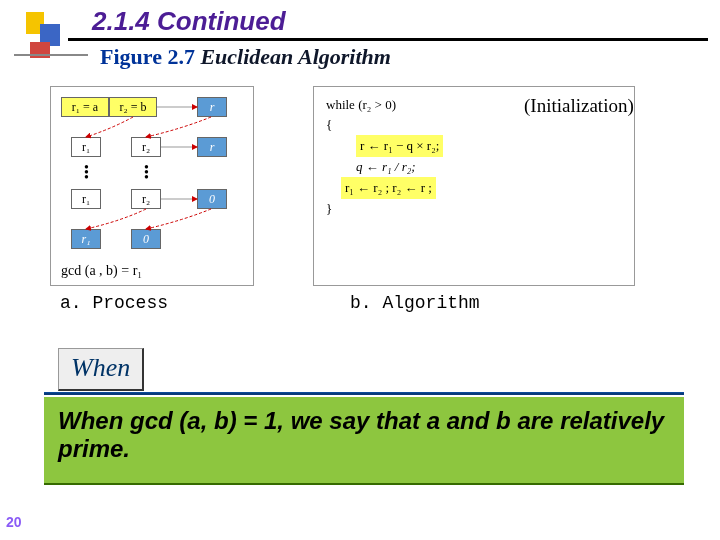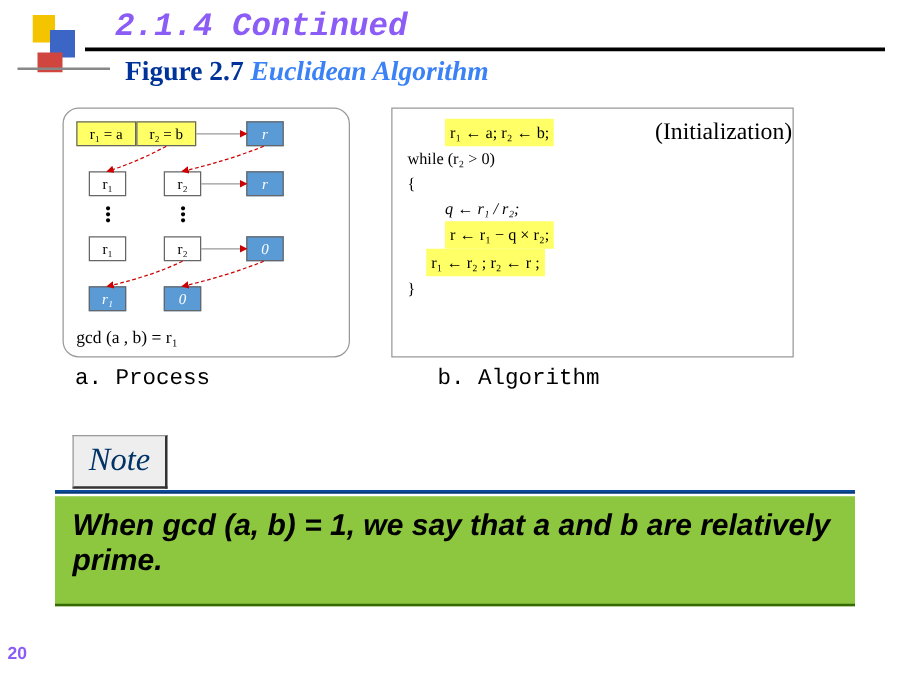--- a/index.html
+++ b/index.html
@@ -24,22 +24,22 @@
     width: 34px;
     height: 46px;
   }
   .section-num {
     position: absolute;
     left: 92px;
     top: 6px;
     font-size: 26px;
     font-weight: bold;
     font-style: italic;
-    font-family: Liberation Mono, monospace;
-    color: #8b5cf6;
+    font-family: Liberation Sans, sans-serif;
+    color: #4c1d95;
   }
   .underline {
     position: absolute;
     left: 68px;
     top: 38px;
     width: 640px;
     height: 3px;
     background: #000;
   }
   .midline {
@@ -51,36 +51,36 @@
     background: #888;
   }
   .figtitle {
     position: absolute;
     left: 100px;
     top: 44px;
     font-family: "Times New Roman", serif;
     font-size: 22px;
   }
   .figtitle .fignum { font-weight: bold; color: #003399; }
-  .figtitle .figname { font-weight: bold; font-style: italic; color: #3b82f6; }
+  .figtitle .figname { font-weight: bold; font-style: italic; color: #0f172a; }
 
   
   .diagram-wrap {
     position: absolute;
     top: 80px;
     left: 50px;
     width: 620px;
     height: 240px;
   }
   .panel {
     position: absolute;
     border: 1px solid #999;
     background: #fff;
   }
-  .panel-a { left: 0; top: 6px; width: 230px; height: 200px; border-radius: 13px; }
+  .panel-a { left: 0; top: 6px; width: 204px; height: 200px; }
   .panel-b { left: 263px; top: 6px; width: 322px; height: 200px; }
   .caption {
     position: absolute;
     font-family: Liberation Mono, monospace;
     font-size: 18px;
     color: #000;
   }
   .caption-a { left: 10px; top: 213px; }
   .caption-b { left: 300px; top: 213px; }
 
@@ -246,35 +246,34 @@
         <path d="M95,122 Q70,134 35,142" stroke="#c00" fill="none" stroke-dasharray="3,2" marker-end="url(#ah)"></path>
 
         <path d="M160,122 Q130,134 95,142" stroke="#c00" fill="none" stroke-dasharray="3,2" marker-end="url(#ah)"></path>
       </svg>
 
       <div class="gcd-line" style="left:10px;top:176px">gcd (a , b) = r₁</div>
     </div>
 
     <div class="panel panel-b">
       <div class="code">
-        <div style="margin-left:30px"><span class="hl">r₁ ← a;    r₂ ← b;</span></div>
         <div>while (r₂ &gt; 0)</div>
         <div>{</div>
+        <div style="margin-left:30px"><span class="hl">r  ← r₁ − q × r₂;</span></div>
         <div style="margin-left:30px"><span style="font-style:italic">q ← r₁ / r₂;</span></div>
-        <div style="margin-left:30px"><span class="hl">r  ← r₁ − q × r₂;</span></div>
         <div style="margin-left:15px"><span class="hl">r₁ ← r₂ ;  r₂ ← r ;</span></div>
         <div>}</div>
       </div>
       <div class="init" style="left:210px;top:8px">(Initialization)</div>
     </div>
 
     <div class="caption caption-a">a. Process</div>
     <div class="caption caption-b">b. Algorithm</div>
   </div>
 
-  <div class="note">Note</div>
+  <div class="note">When</div>
   <div class="bluebar"></div>
   <div class="greenblock">
     <div class="txt">When gcd (a, b) = 1, we say that a and b are relatively prime.</div>
   </div>
 
   <div class="pagenum">20</div>
 </div>
 
 </body></html>

